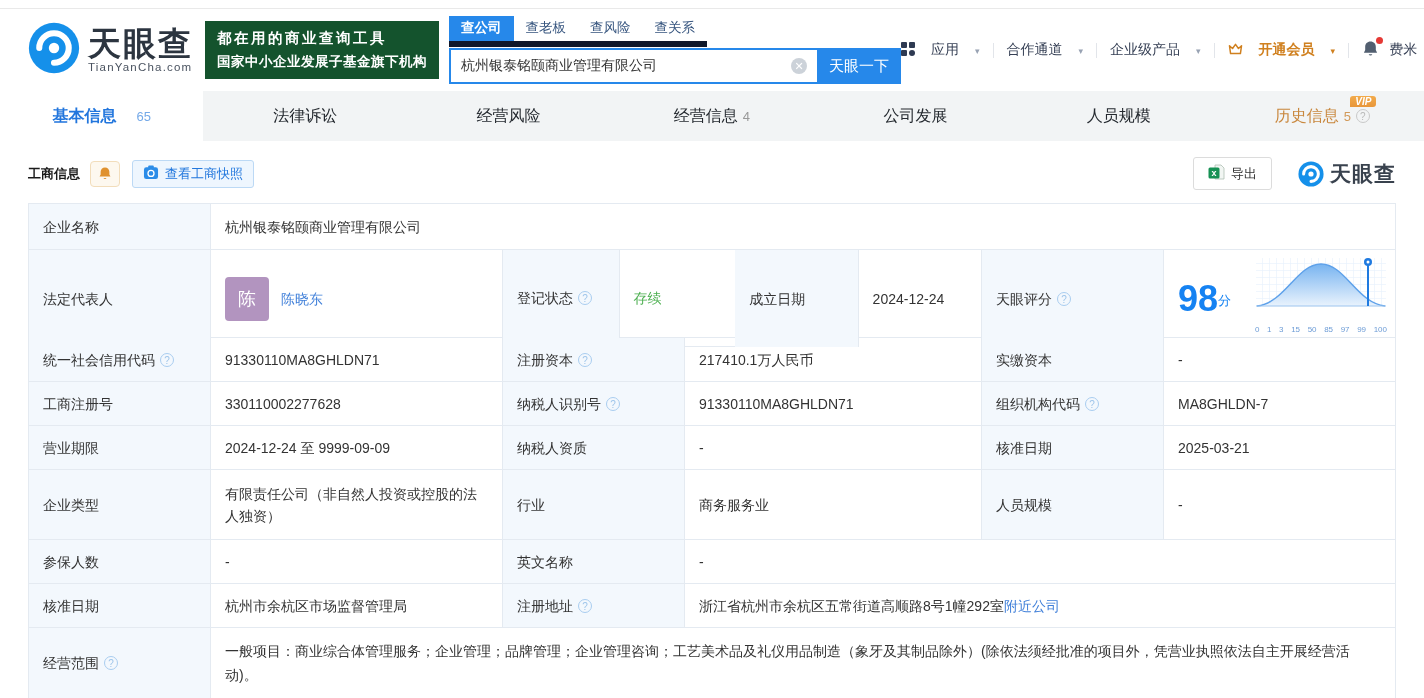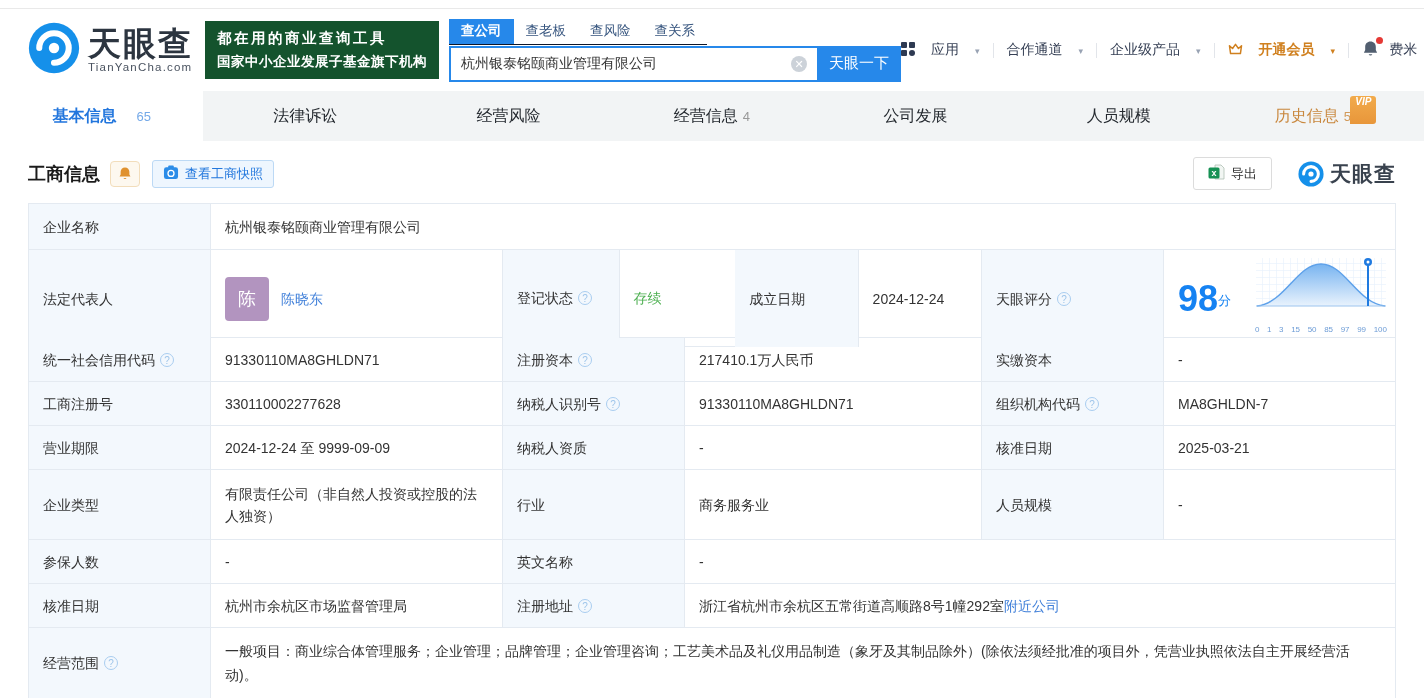--- a/index.html
+++ b/index.html
@@ -11,21 +11,21 @@
   .hdr { display:flex; align-items:center; height:82px; padding:0 28px; }
   .logo { display:flex; align-items:center; flex:none; }
   .logo-txt { margin-left:8px; }
   .logo-title { font-size:33px; font-weight:bold; color:#2c3540; letter-spacing:2px; line-height:34px;}
   .logo-sub { font-size:11.5px; color:#4a5360; letter-spacing:1.2px; }
   .banner { margin-left:12px; background:#14532d; color:#fff; padding:6px 12px; flex:none; }
   .banner div { font-size:14.5px; font-weight:bold; line-height:23px; letter-spacing:2.5px; white-space:nowrap;}
   .banner .b2 { letter-spacing:0.5px; font-size:13.5px;}
 
   .search { margin-left:10px; flex:none; width:452px; }
-  .stabs { display:inline-flex; border-bottom:1px solid #0f172a;text-align:right; }
+  .stabs { display:inline-flex; border-bottom:6px solid #0f172a;text-align:right; }
   .stab { font-size:13.5px; padding:3px 12px 4px; color:#35547e; cursor:pointer; }
   .stab.active { background:#2688ea; color:#fff; font-weight:bold; }
   .srow { display:flex; margin-top:1px; }
   .sbox { position:relative; flex:1; }
   .sinput { width:100%; height:36px; border:2px solid #2688ea; border-right:none; padding:0 32px 0 10px;
     font-size:14px; color:#333; outline:none; font-family:inherit;}
   .clear-ic { position:absolute; right:10px; top:10px; width:16px; height:16px; border-radius:50%;
     background:#ccd2d9; color:#fff; font-size:11px; line-height:16px; text-align:center; cursor:pointer;}
   .sbtn { width:84px; height:36px; background:#2688ea; color:#fff; border:none; font-size:15px;
     cursor:pointer; font-family:inherit; }
@@ -42,28 +42,28 @@
   
   .ptabs { display:flex; height:50px; background:#f2f4f5; }
   .ptab { flex:1; display:flex; align-items:center; justify-content:center; font-size:16px; color:#24292f;
     position:relative; cursor:pointer; }
   .ptab .cnt { font-size:13px; color:#999; margin-left:5px; }
   .ptab.active { background:#fff; color:#2276dd; font-weight:bold;gap:15px; }
   .ptab.active .cnt { color:#74a9e8; font-weight:normal;}
   .ptab.hist { color:#c9873d; }
   .ptab.hist .cnt { color:#d29a5a; }
   .vip-badge { position:absolute; top:5px; left:50%; margin-left:28px; background:linear-gradient(#f2ab4c,#e8963a);
-    color:#fff; font-size:10px; font-weight:bold; font-style:italic; padding:0px 5px 17px; border-radius:3px 3px 3px 0; }
+    color:#fff; font-size:10px; font-weight:bold; font-style:italic; padding:0px 5px 0; border-radius:3px 3px 3px 0; }
   .qmark { display:inline-block; width:14px; height:14px; border-radius:50%; border:1px solid #c9c9c9;
     color:#b9b9b9; font-size:10px; line-height:13px; text-align:center; margin-left:5px; font-weight:normal; cursor:pointer;}
   .qmark.blue { border-color:#a9cdf0; color:#9ec5ea; }
 
   
   .sect { display:flex; align-items:center; margin:16px 28px 13px; }
-  .sect-title { font-size:18px; font-weight:bold; color:#1b1b1b; }
+  .sect-title { font-size:13px; font-weight:bold; color:#1b1b1b; }
   .bell-btn { margin-left:10px; width:30px; height:26px; border:1px solid #f2ddbb; background:#fdf8ef;
     border-radius:4px; display:flex; align-items:center; justify-content:center; cursor:pointer;}
   .snap-btn { margin-left:12px; display:flex; align-items:center; gap:6px; padding:4px 10px;
     border:1px solid #bcd9f5; background:#eef6fe; border-radius:3px; color:#2277dd; font-size:13px; cursor:pointer;}
   .spacer { flex:1; }
   .export-btn { display:flex; align-items:center; gap:6px; padding:6px 14px; border:1px solid #dcdcdc;
     background:#fff; border-radius:3px; color:#333; font-size:13px; cursor:pointer;}
   .wmark { display:flex; align-items:center; gap:6px; margin-left:26px; }
   .wmark-txt { font-size:21px; font-weight:bold; color:#39424e; letter-spacing:1px;}
 

